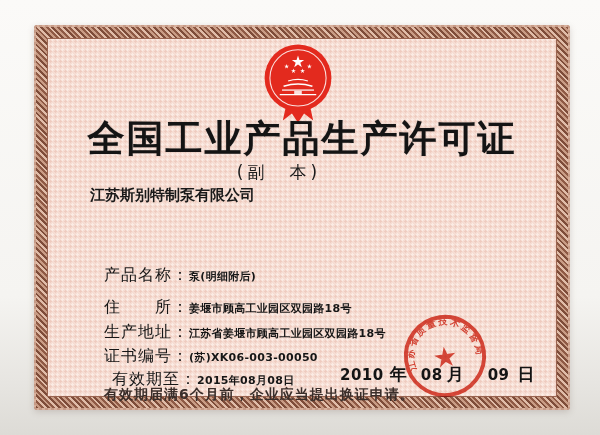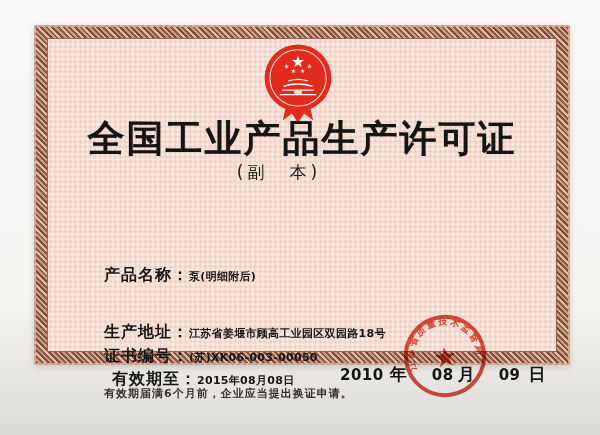--- a/index.html
+++ b/index.html
@@ -8,21 +8,21 @@
     font-family:"DejaVu Sans","Liberation Sans",sans-serif;
     background:#f7f6f3;
   }
   .page{
     position:relative;width:600px;height:435px;
     background:
       linear-gradient(180deg, #fbfaf8 0%, #f5f4f1 68%, #e7e5e1 88%, #dddbd6 100%);
   }
   
   .certificate{
-    position:absolute;left:34px;top:25px;width:536px;height:340px;
+    position:absolute;left:34px;top:25px;width:536px;height:385px;
     box-shadow:0 2px 6px rgba(120,100,90,.25);
     background:#cfa492;
     border-radius:3px;
   }
   
   .cert-rim{
     position:absolute;inset:0;border-radius:3px;
     border:3px dotted #c69b87;
     background:#d8b09c;
   }
@@ -54,38 +54,38 @@
     left:0;top:136px;width:490px;text-align:center;
     font-size:17px;color:#1c1c1c;letter-spacing:4px;
   }
   .company{left:56px;top:161px;font-size:15px;font-weight:700;color:#191919;}
   .statement{
     left:40px;top:179px;width:474px;
     font-size:20px;font-weight:700;color:#141414;line-height:29px;
   }
   .statement .ln1{text-indent:24px;}
   .field-row{color:#161616;white-space:nowrap;}
-  .field-label{font-size:16px;font-weight:700;letter-spacing:1px;}
+  .field-label{font-size:16px;font-weight:400;letter-spacing:1px;}
   .field-value{font-size:11px;font-weight:700;letter-spacing:.3px;}
   .row-product{left:70px;top:240px;}
   .row-0{left:70px;top:272px;}
   .row-1{left:70px;top:297px;}
   .row-2{left:70px;top:321px;}
   .row-3{left:78px;top:344px;}
   .date-row{
     left:306px;top:338px;color:#141414;font-weight:700;white-space:nowrap;
     font-size:17px;
   }
   .date-row .num{font-size:15px;letter-spacing:.5px;}
   .date-row .u-year{margin-left:6px;}
-  .date-row .m{margin-left:25px;}
+  .date-row .m{margin-left:14px;}
   .date-row .u-month{margin-left:4px;}
   .date-row .d{margin-left:24px;margin-top:33px;}
   .date-row .u-day{margin-left:8px;}
-  .note{left:70px;top:361px;font-size:11px;font-weight:700;color:#3a2e2a;letter-spacing:1px;}
+  .note{left:70px;top:361px;font-size:14px;font-weight:700;color:#3a2e2a;letter-spacing:1px;}
   .seal{
     left:368px;top:288px;width:86px;height:86px;
     mix-blend-mode:multiply;opacity:.92;
     transform:rotate(-8deg);
   }
 </style>
 </head>
 <body>
 
 <div class="page">
@@ -109,26 +109,30 @@
       <use href="#star" transform="translate(65,31) scale(3.3)" fill="#fff"></use>
       <path d="M31,57 Q50,51 69,57" stroke="#fff" fill="none" stroke-width="2"></path>
       <path d="M37,50 Q50,46 63,50" stroke="#fff" fill="none" stroke-width="1.5"></path>
       <line x1="29" y1="62" x2="71" y2="62" stroke="#fff" stroke-width="1.6"></line>
       <line x1="26" y1="68" x2="74" y2="68" stroke="#fff" stroke-width="1.6"></line>
       <rect x="45" y="63" width="10" height="4.5" fill="#fff" opacity="0.85"></rect>
     </svg>
 
     <div class="abs title">全国工业产品生产许可证</div>
     <div class="abs subtitle">(副　本)</div>
+    <div class="abs company">江苏斯别特制泵有限公司</div>
 
 
     <div class="abs field-row row-product">
       <span class="field-label">产品名称：</span><span class="field-value">泵(明细附后)</span>
     </div>
 
+    <div class="abs field-row row-0">
+      <span class="field-label">住　　所：</span><span class="field-value">姜堰市顾高工业园区双园路18号</span>
+    </div>
     <div class="abs field-row row-1">
       <span class="field-label">生产地址：</span><span class="field-value">江苏省姜堰市顾高工业园区双园路18号</span>
     </div>
     <div class="abs field-row row-2">
       <span class="field-label">证书编号：</span><span class="field-value">(苏)XK06-003-00050</span>
     </div>
     <div class="abs field-row row-3">
       <span class="field-label">有效期至：</span><span class="field-value">2015年08月08日</span>
     </div>
 

